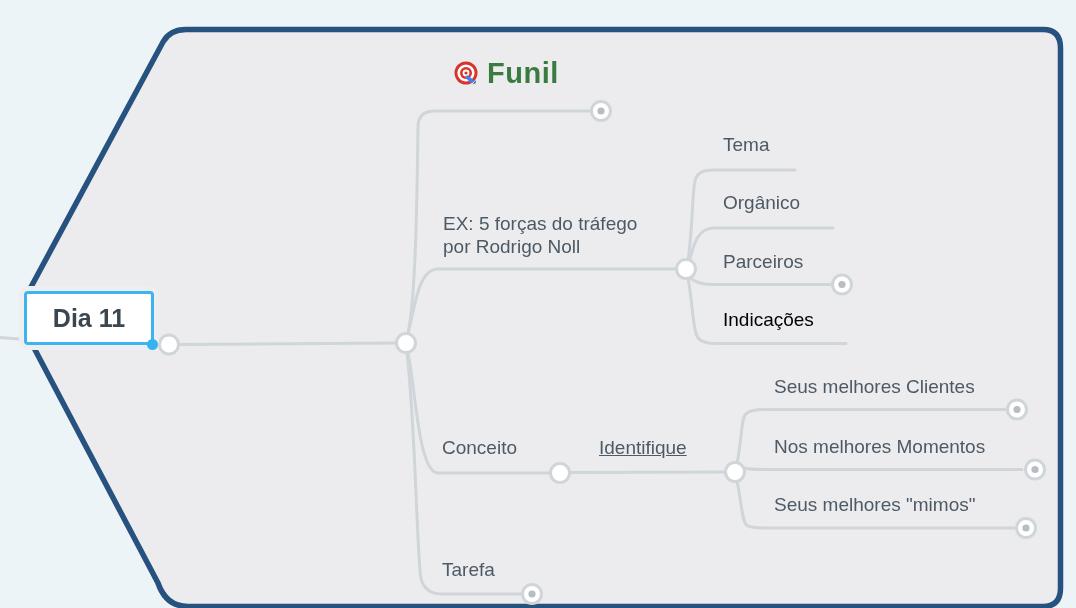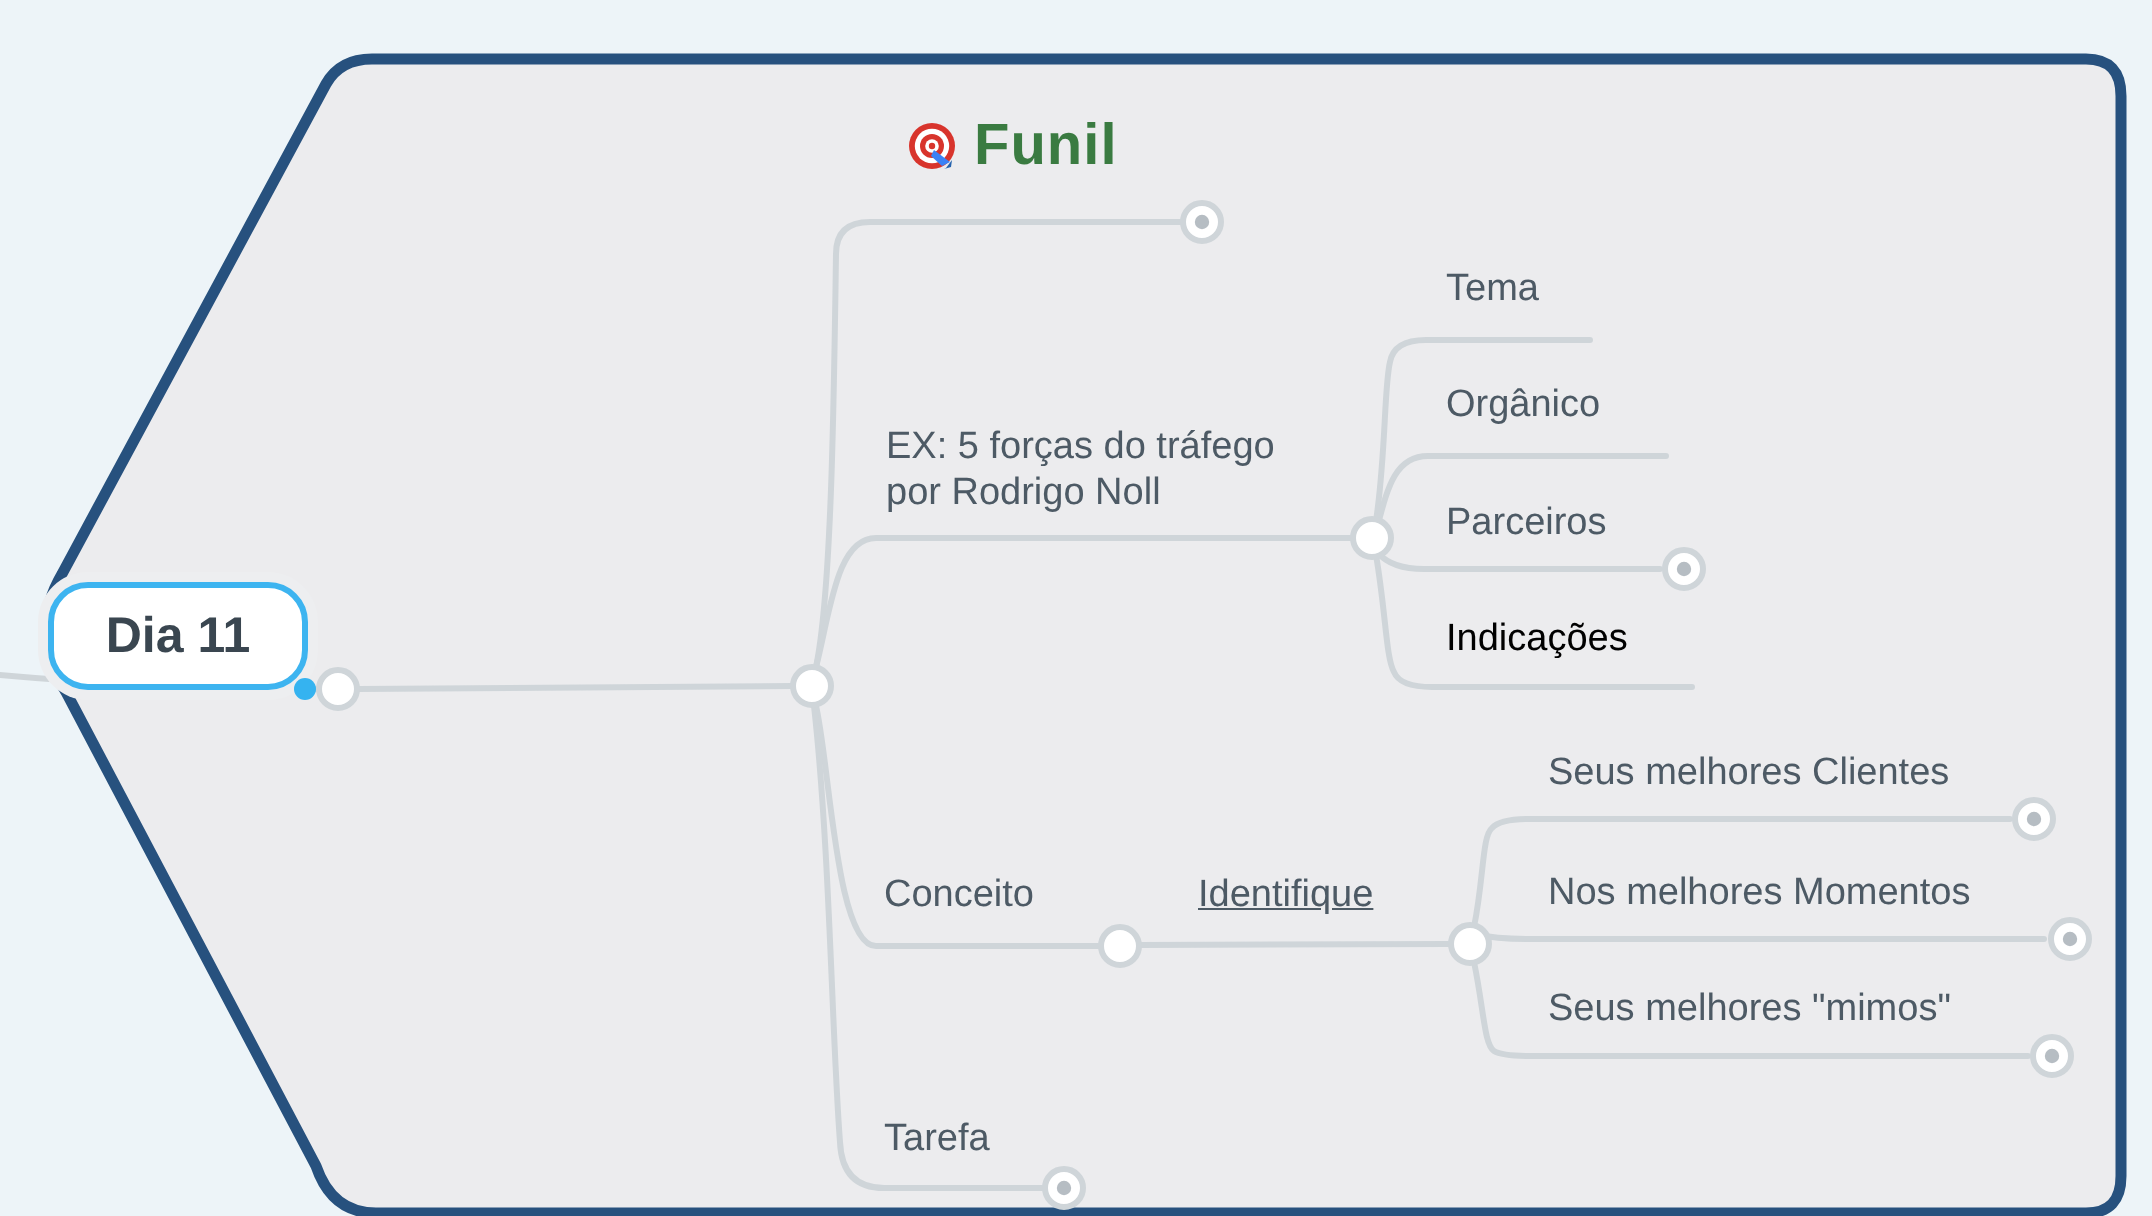--- a/index.html
+++ b/index.html
@@ -17,21 +17,21 @@
   .cdot{fill:#b6bdc3;stroke:none;}
   .label{
     position:absolute;z-index:2;white-space:nowrap;
     font-size:19px;color:#4d5a65;line-height:23px;
   }
   .label.bold{font-weight:normal;color:#000000;}
   #title-wrap{position:absolute;left:452px;top:42px;z-index:2;display:flex;align-items:center;gap:7px;}
   #title-text{font-size:29px;font-weight:bold;color:#3a7b41;letter-spacing:0.5px;}
   #root-node{
     position:absolute;left:24px;top:276px;width:130px;height:54px;z-index:3;
-    background:#ffffff;border:3px solid #3db4f0;border-radius:20px;
+    background:#ffffff;border:3px solid #3db4f0;border-radius:4px;
     box-shadow:0 0 0 5px #edeef0;
     display:flex;align-items:center;justify-content:center;
     font-size:25px;font-weight:bold;color:#3a4650;box-sizing:border-box;
   }
   #root-anchor-dot{
     position:absolute;left:147px;top:324px;width:11px;height:11px;z-index:4;
     background:#35b3f0;border-radius:50%;
   }
 </style>
 </head>

